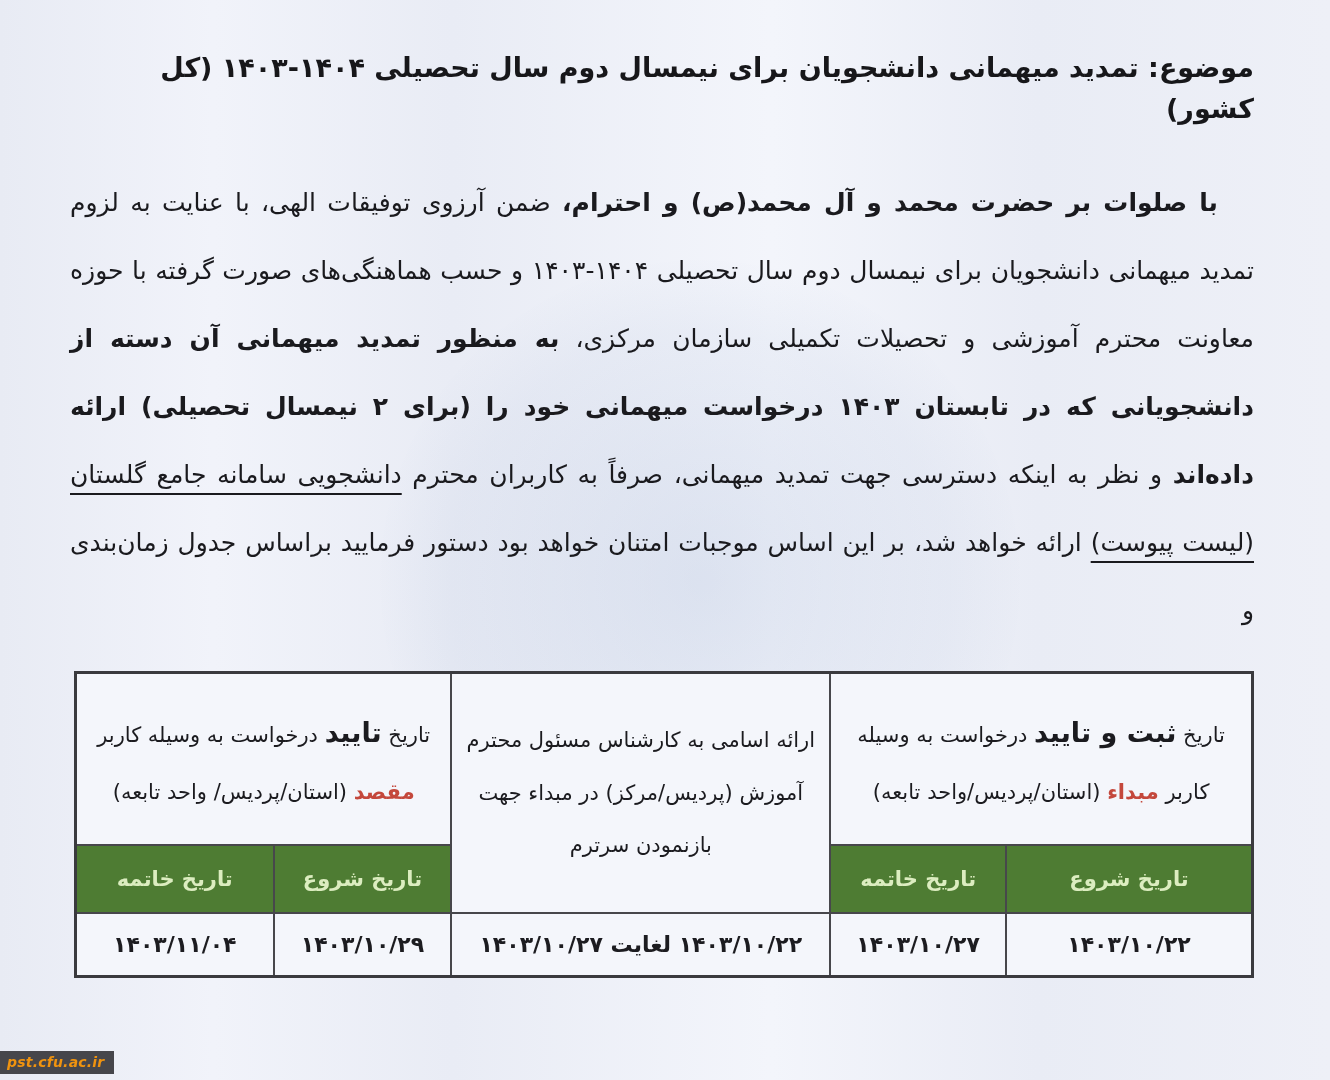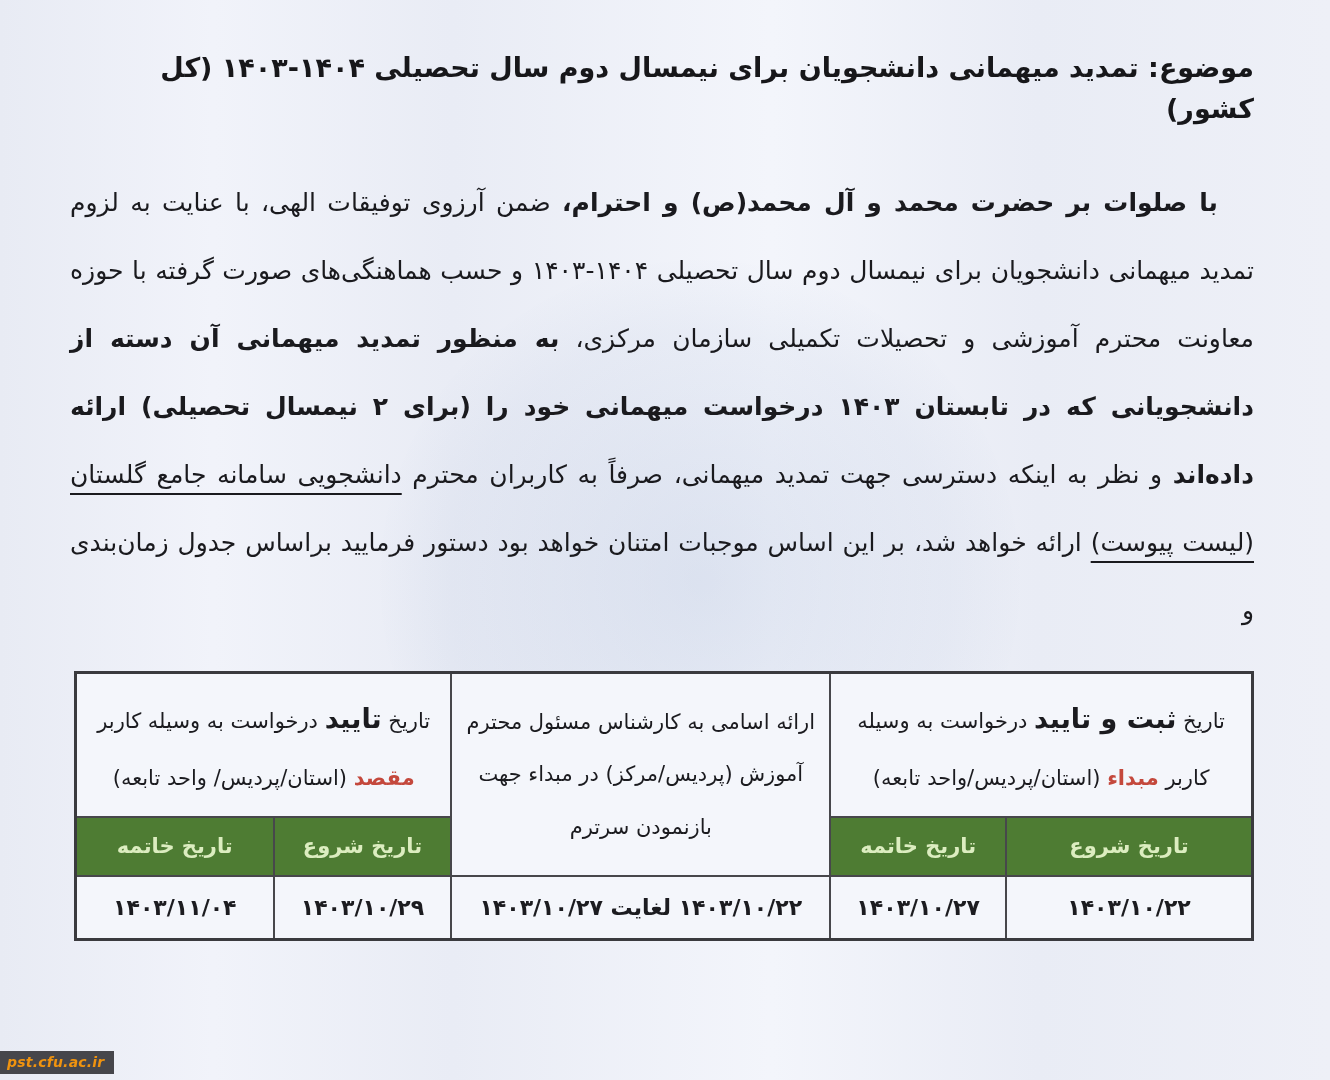--- a/index.html
+++ b/index.html
@@ -38,26 +38,26 @@
   }
   table.sched td{
     border:2px solid #47474b;text-align:center;vertical-align:middle;
     padding:4px 14px;box-sizing:border-box;
   }
   td.hdr{font-size:21px;line-height:2.5;background:#f4f6fb;color:#1b1b1f;}
   td.hdr .big{font-size:27px;font-weight:bold;}
   td.hdr .red{font-weight:bold;}
   td.hdr .u2{text-underline-offset:8px;text-decoration-thickness:2px;}
   td.green{
-    height:59px;font-size:21px;font-weight:bold;padding:2px 6px;
+    height:68px;font-size:21px;font-weight:bold;padding:2px 6px;
   }
   td.val{
     height:64px;font-size:22px;font-weight:bold;background:#f4f6fb;color:#1c1c20;
   }
-  tr.hrow td{height:144px;}
+  tr.hrow td{height:172px;}
   .stamp{
     position:absolute;left:0;top:1051px;background:#46464b;color:#f0930f;
     font-style:italic;font-weight:bold;font-size:14px;padding:3px 10px 4px 7px;
     letter-spacing:0.2px;
   }
 </style>
 </head>
 <body>
 
 <div class="watermark"></div>

